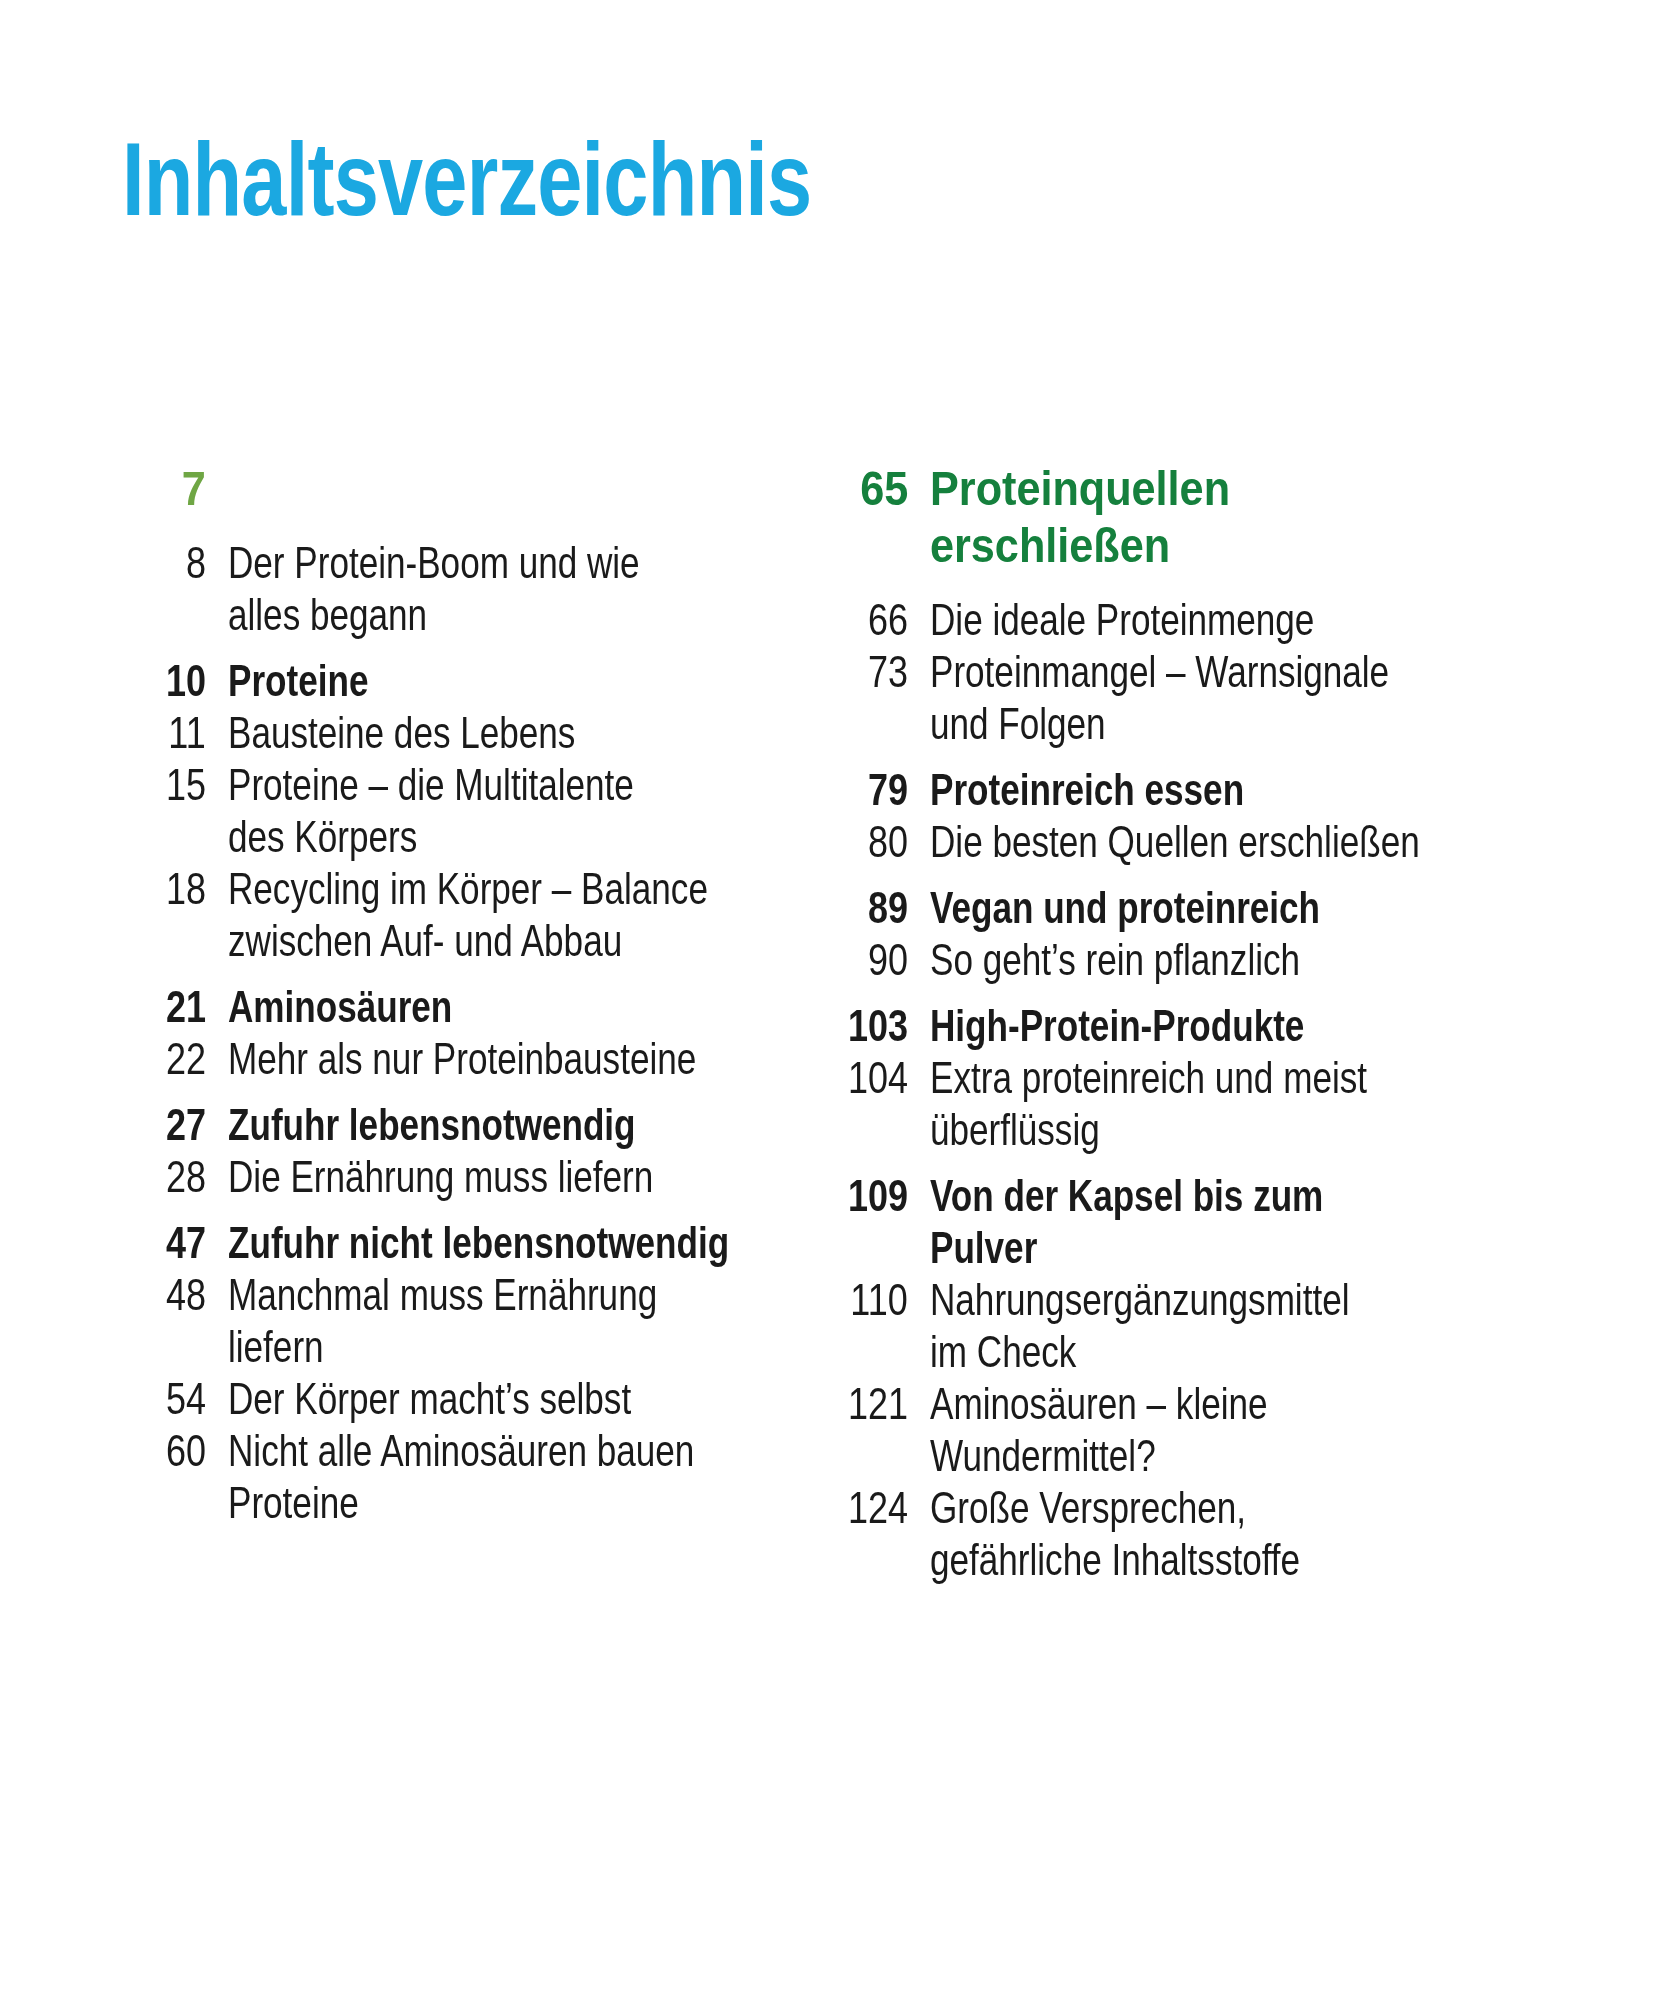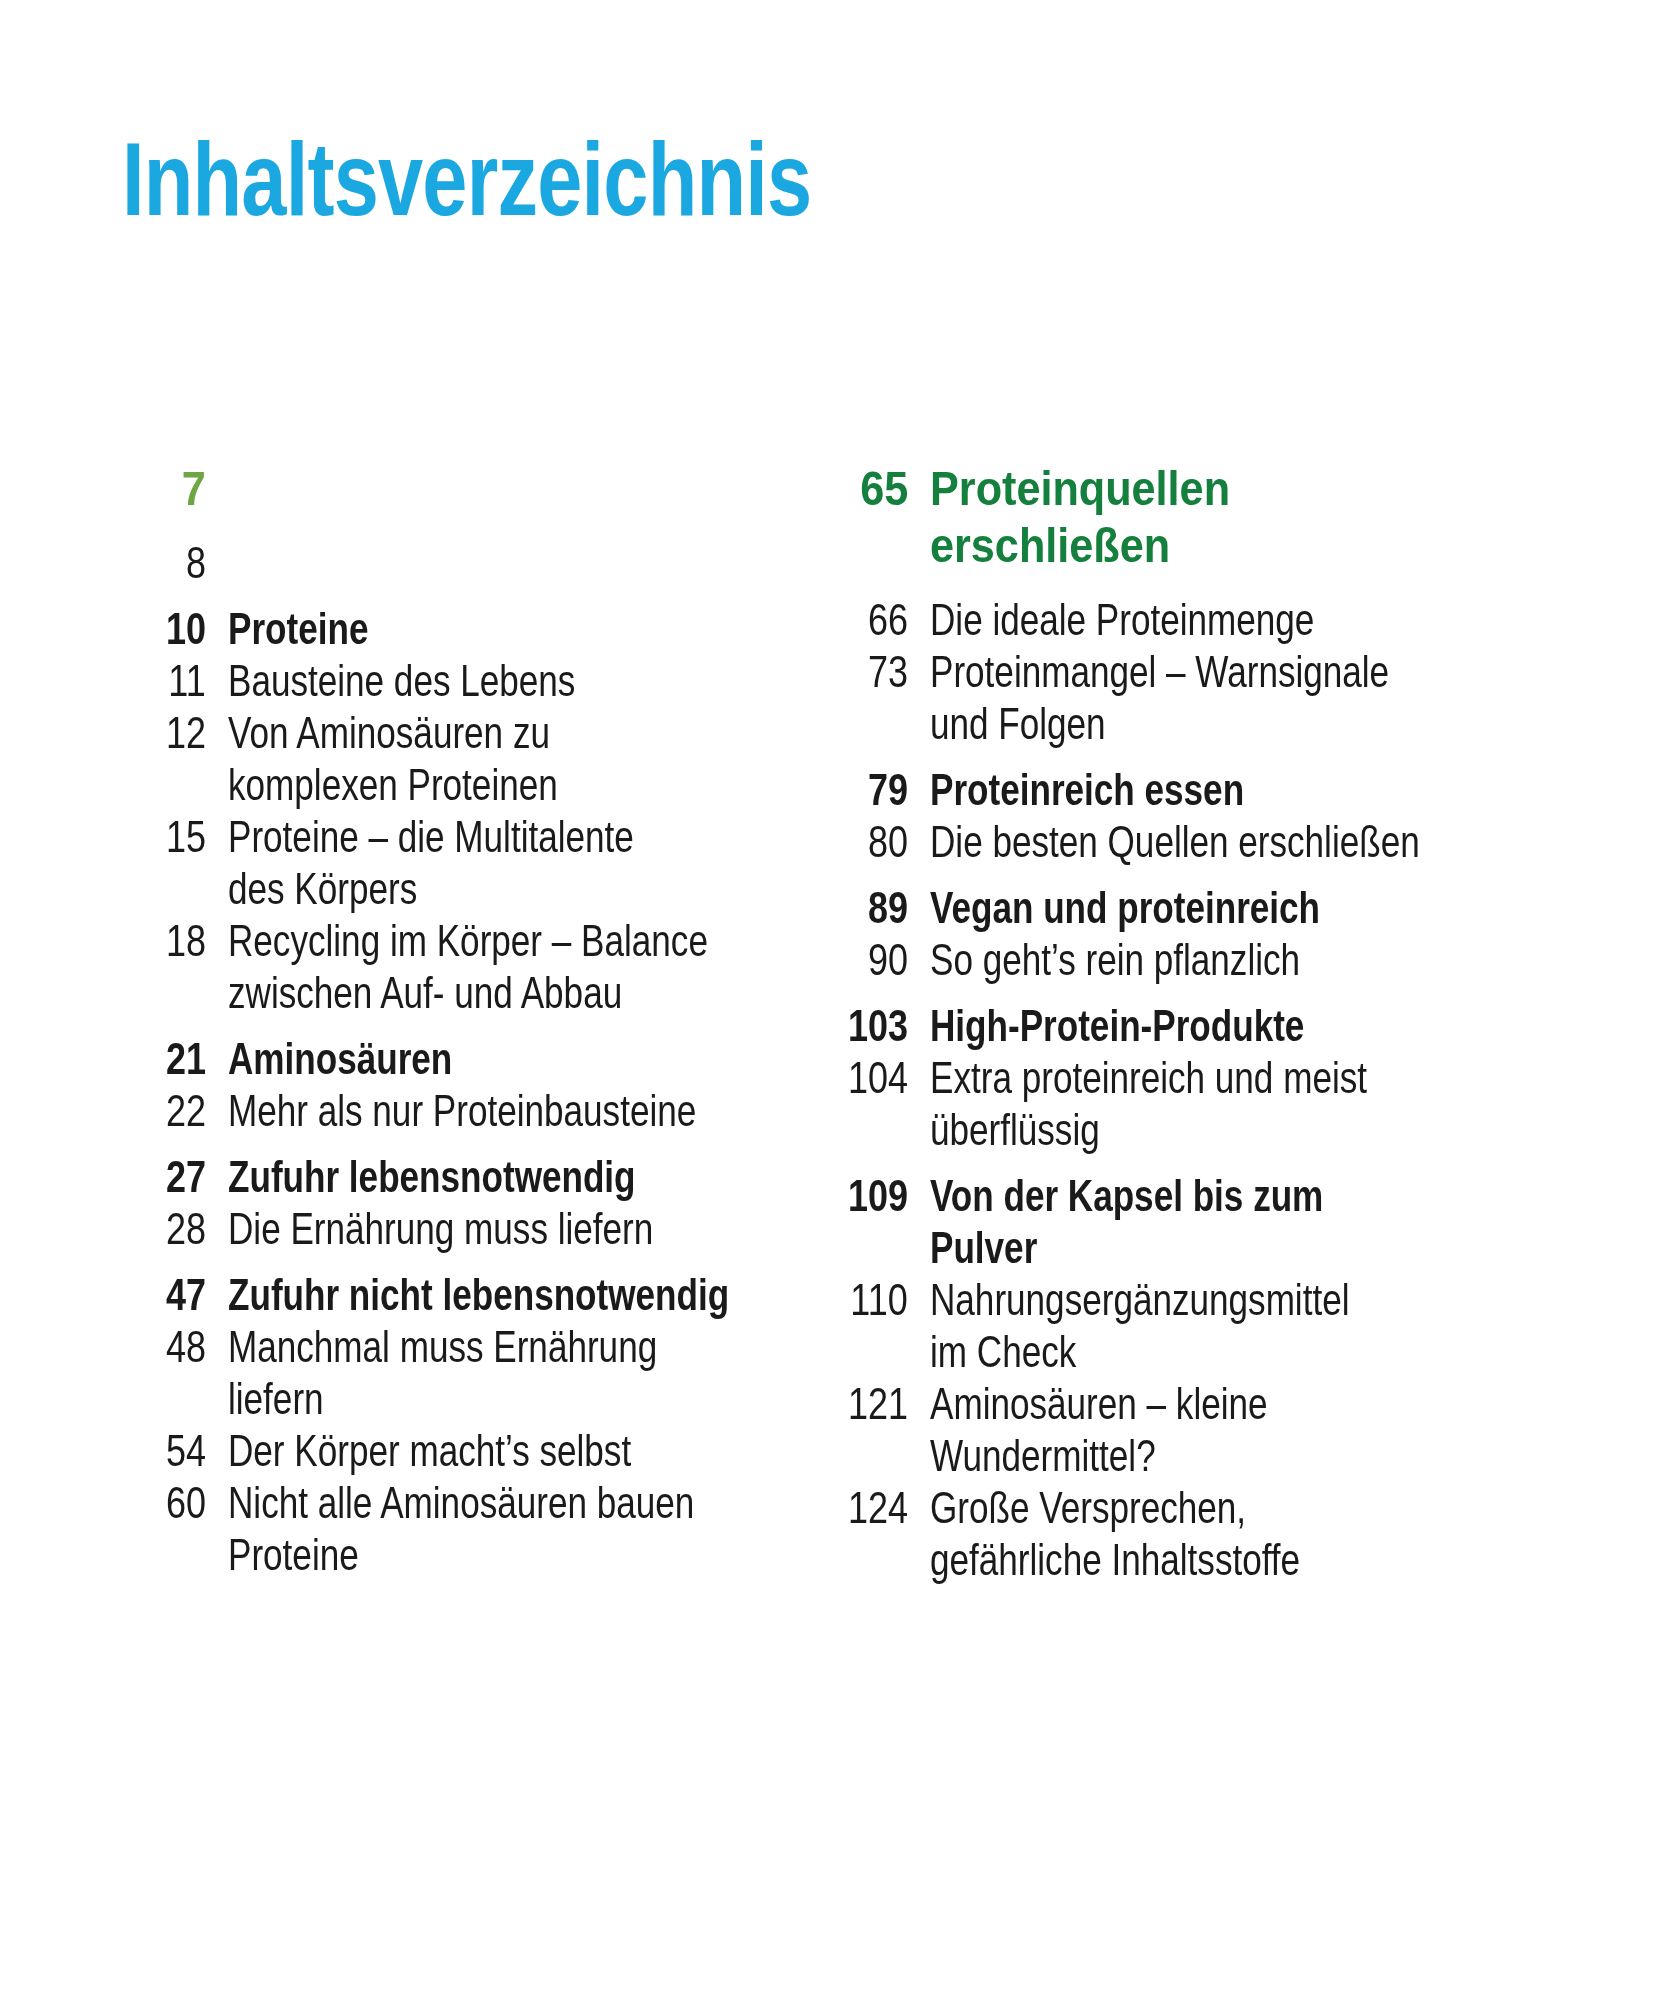--- a/index.html
+++ b/index.html
@@ -37,38 +37,35 @@
 <body>
 
 <div class="page-title" style="color: rgb(27, 168, 225);">Inhaltsverzeichnis</div>
 
 <div class="col" id="col-left">
     <div class="entry heading" style="color: rgb(111, 166, 68);">
       <div class="num"><span>7</span></div>
     </div>
     <div class="entry">
       <div class="num"><span>8</span></div>
+      <div class="txt">
+        <div class="line">Der Protein-Boom und wie</div>
+        <div class="line">alles begann</div>
+      </div>
     </div>
     <div class="entry bold gap">
       <div class="num"><span>10</span></div>
       <div class="txt">
         <div class="line">Proteine</div>
       </div>
     </div>
     <div class="entry">
       <div class="num"><span>11</span></div>
       <div class="txt">
         <div class="line">Bausteine des Lebens</div>
-      </div>
-    </div>
-    <div class="entry">
-      <div class="num"><span>12</span></div>
-      <div class="txt">
-        <div class="line">Von Aminosäuren zu</div>
-        <div class="line">komplexen Proteinen</div>
       </div>
     </div>
     <div class="entry">
       <div class="num"><span>15</span></div>
       <div class="txt">
         <div class="line">Proteine – die Multitalente</div>
         <div class="line">des Körpers</div>
       </div>
     </div>
     <div class="entry">

